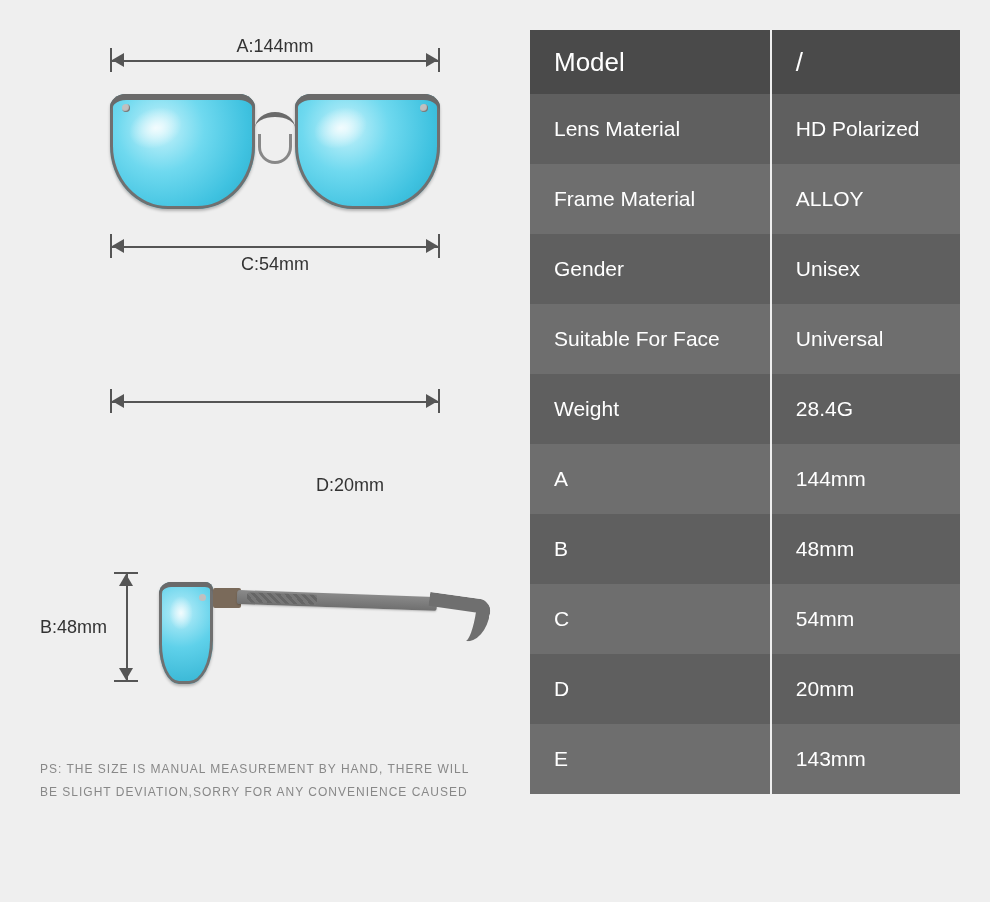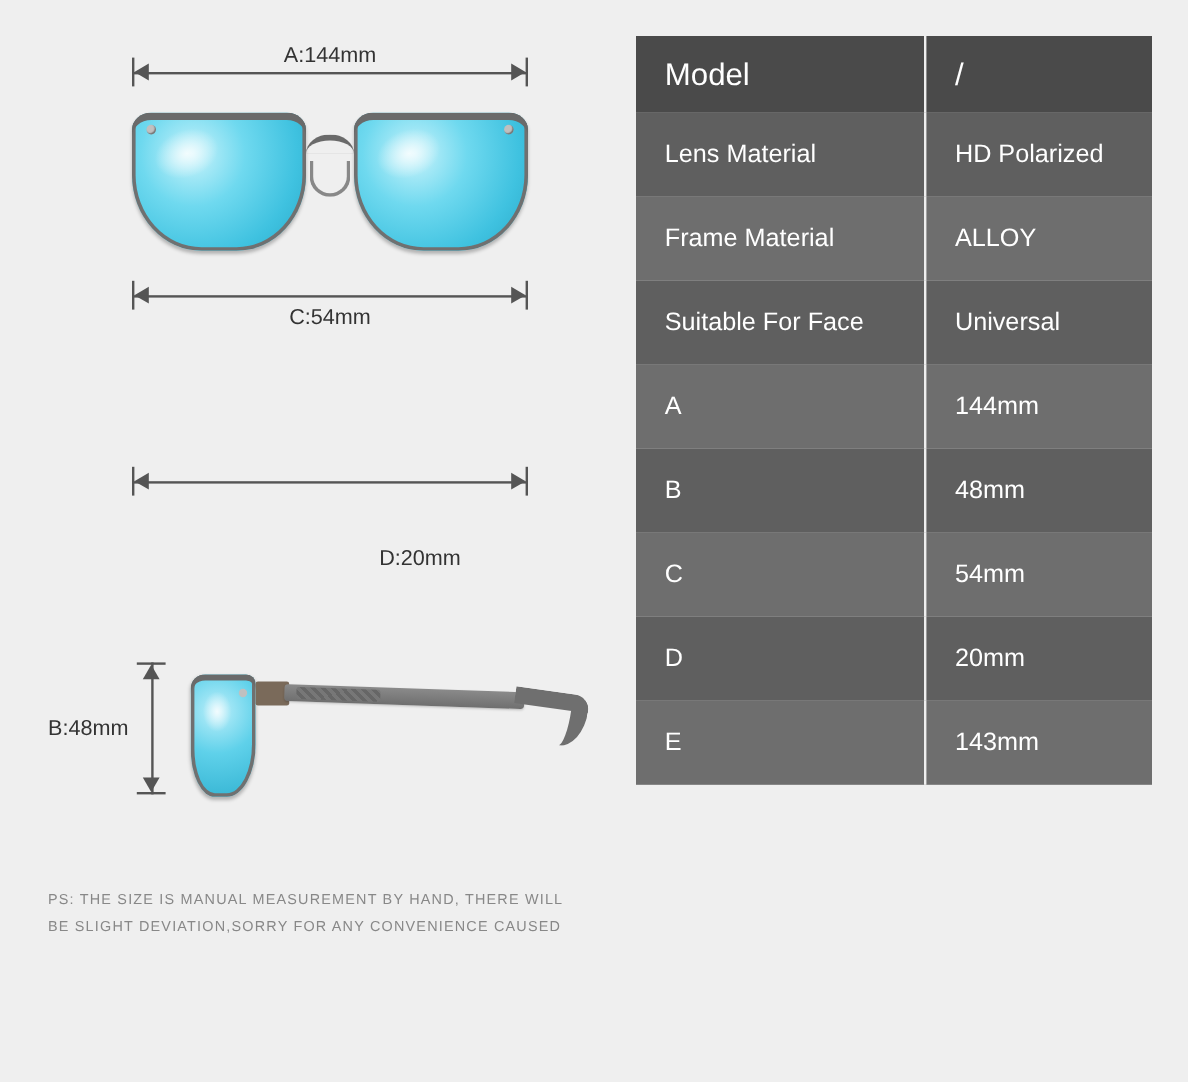--- a/index.html
+++ b/index.html
@@ -161,21 +161,21 @@
     width: 330px;
     margin: 0 auto 8px auto;
     gap: 10px;
     flex-direction: column;
   }
   .under-front .dim-bar { flex: 0 0 145px; }
   .under-front .dim-bar.d { flex: 0 0 40px; }
   .d-label {
     text-align: center;
     width: 330px;
-    margin: 8px auto 0 auto;
+    margin: 28px auto 0 auto;
     padding-left: 150px;
     font-size: 18px;
     color: #333;
   }
   
   .side-block {
     margin-top: 60px;
     display: flex;
     align-items: center;
     padding-left: 74px;
@@ -347,22 +347,30 @@
       <tbody id="spec-rows">
         <tr>
           <td class="k">Lens Material</td>
           <td>HD Polarized</td>
         </tr>
         <tr>
           <td class="k">Frame Material</td>
           <td>ALLOY</td>
         </tr>
         <tr>
+          <td class="k">Gender</td>
+          <td>Unisex</td>
+        </tr>
+        <tr>
           <td class="k">Suitable For Face</td>
           <td>Universal</td>
+        </tr>
+        <tr>
+          <td class="k">Weight</td>
+          <td>28.4G</td>
         </tr>
         <tr>
           <td class="k">A</td>
           <td>144mm</td>
         </tr>
         <tr>
           <td class="k">B</td>
           <td>48mm</td>
         </tr>
         <tr>

